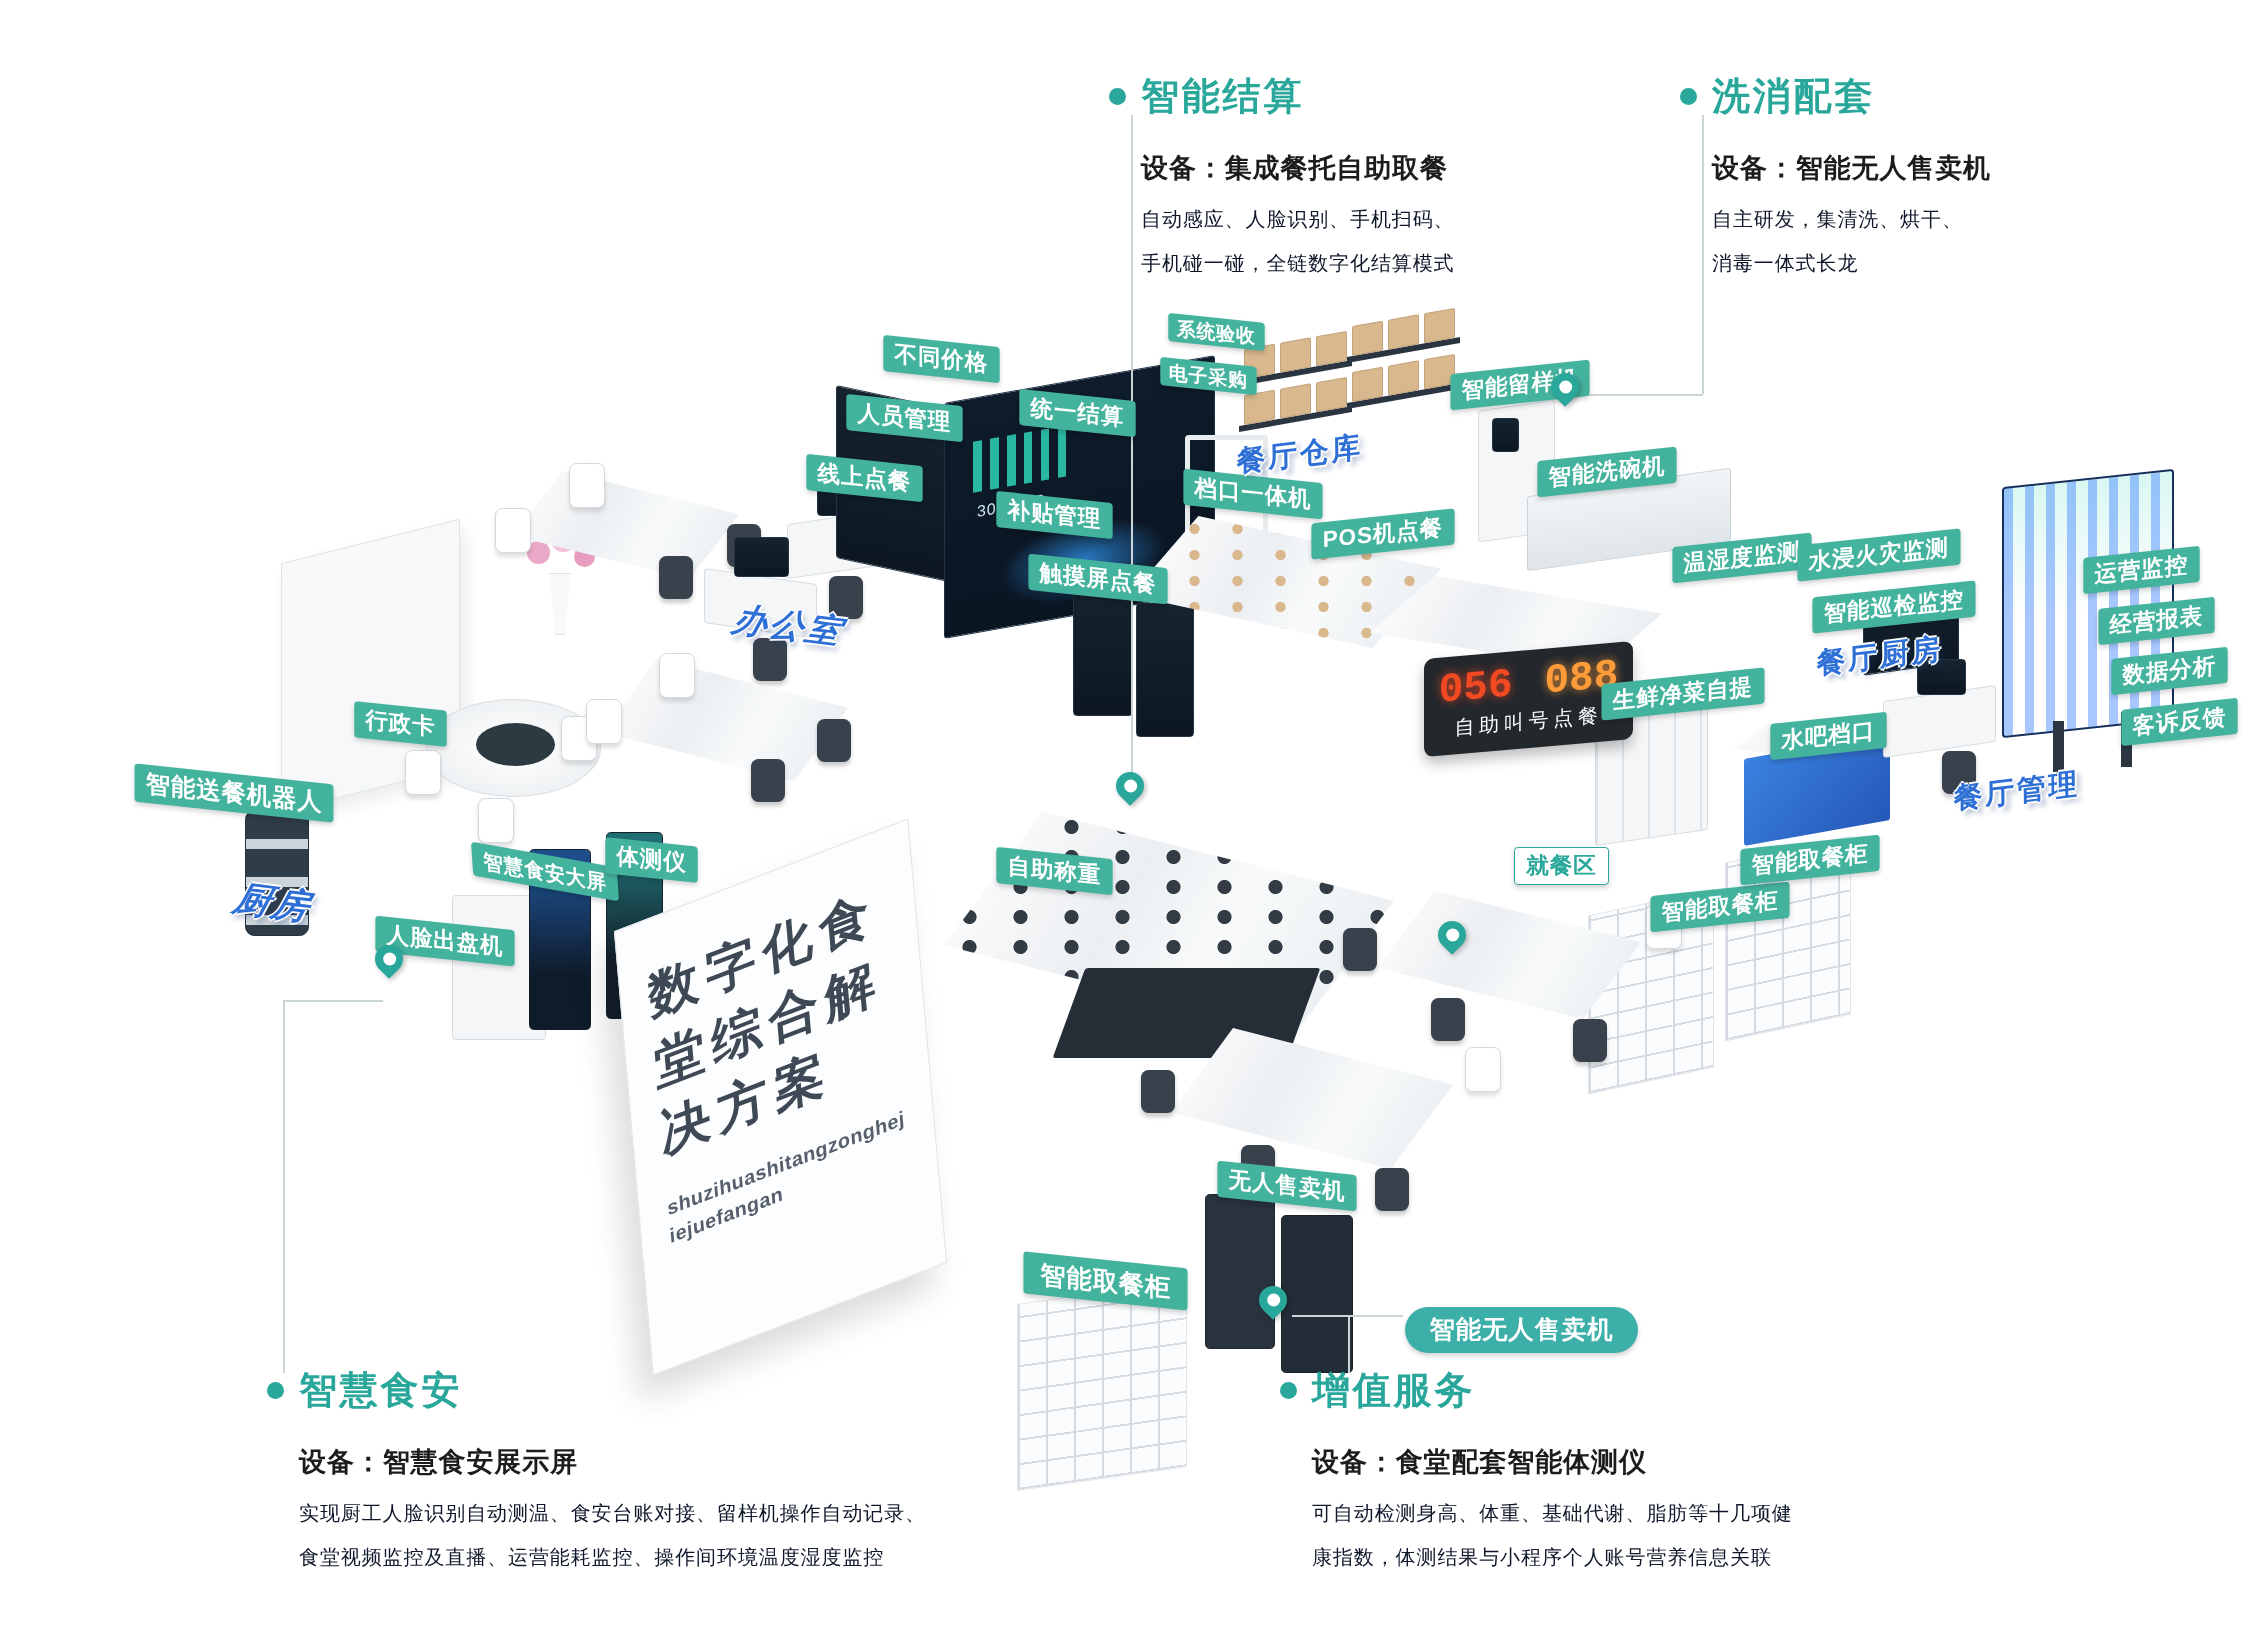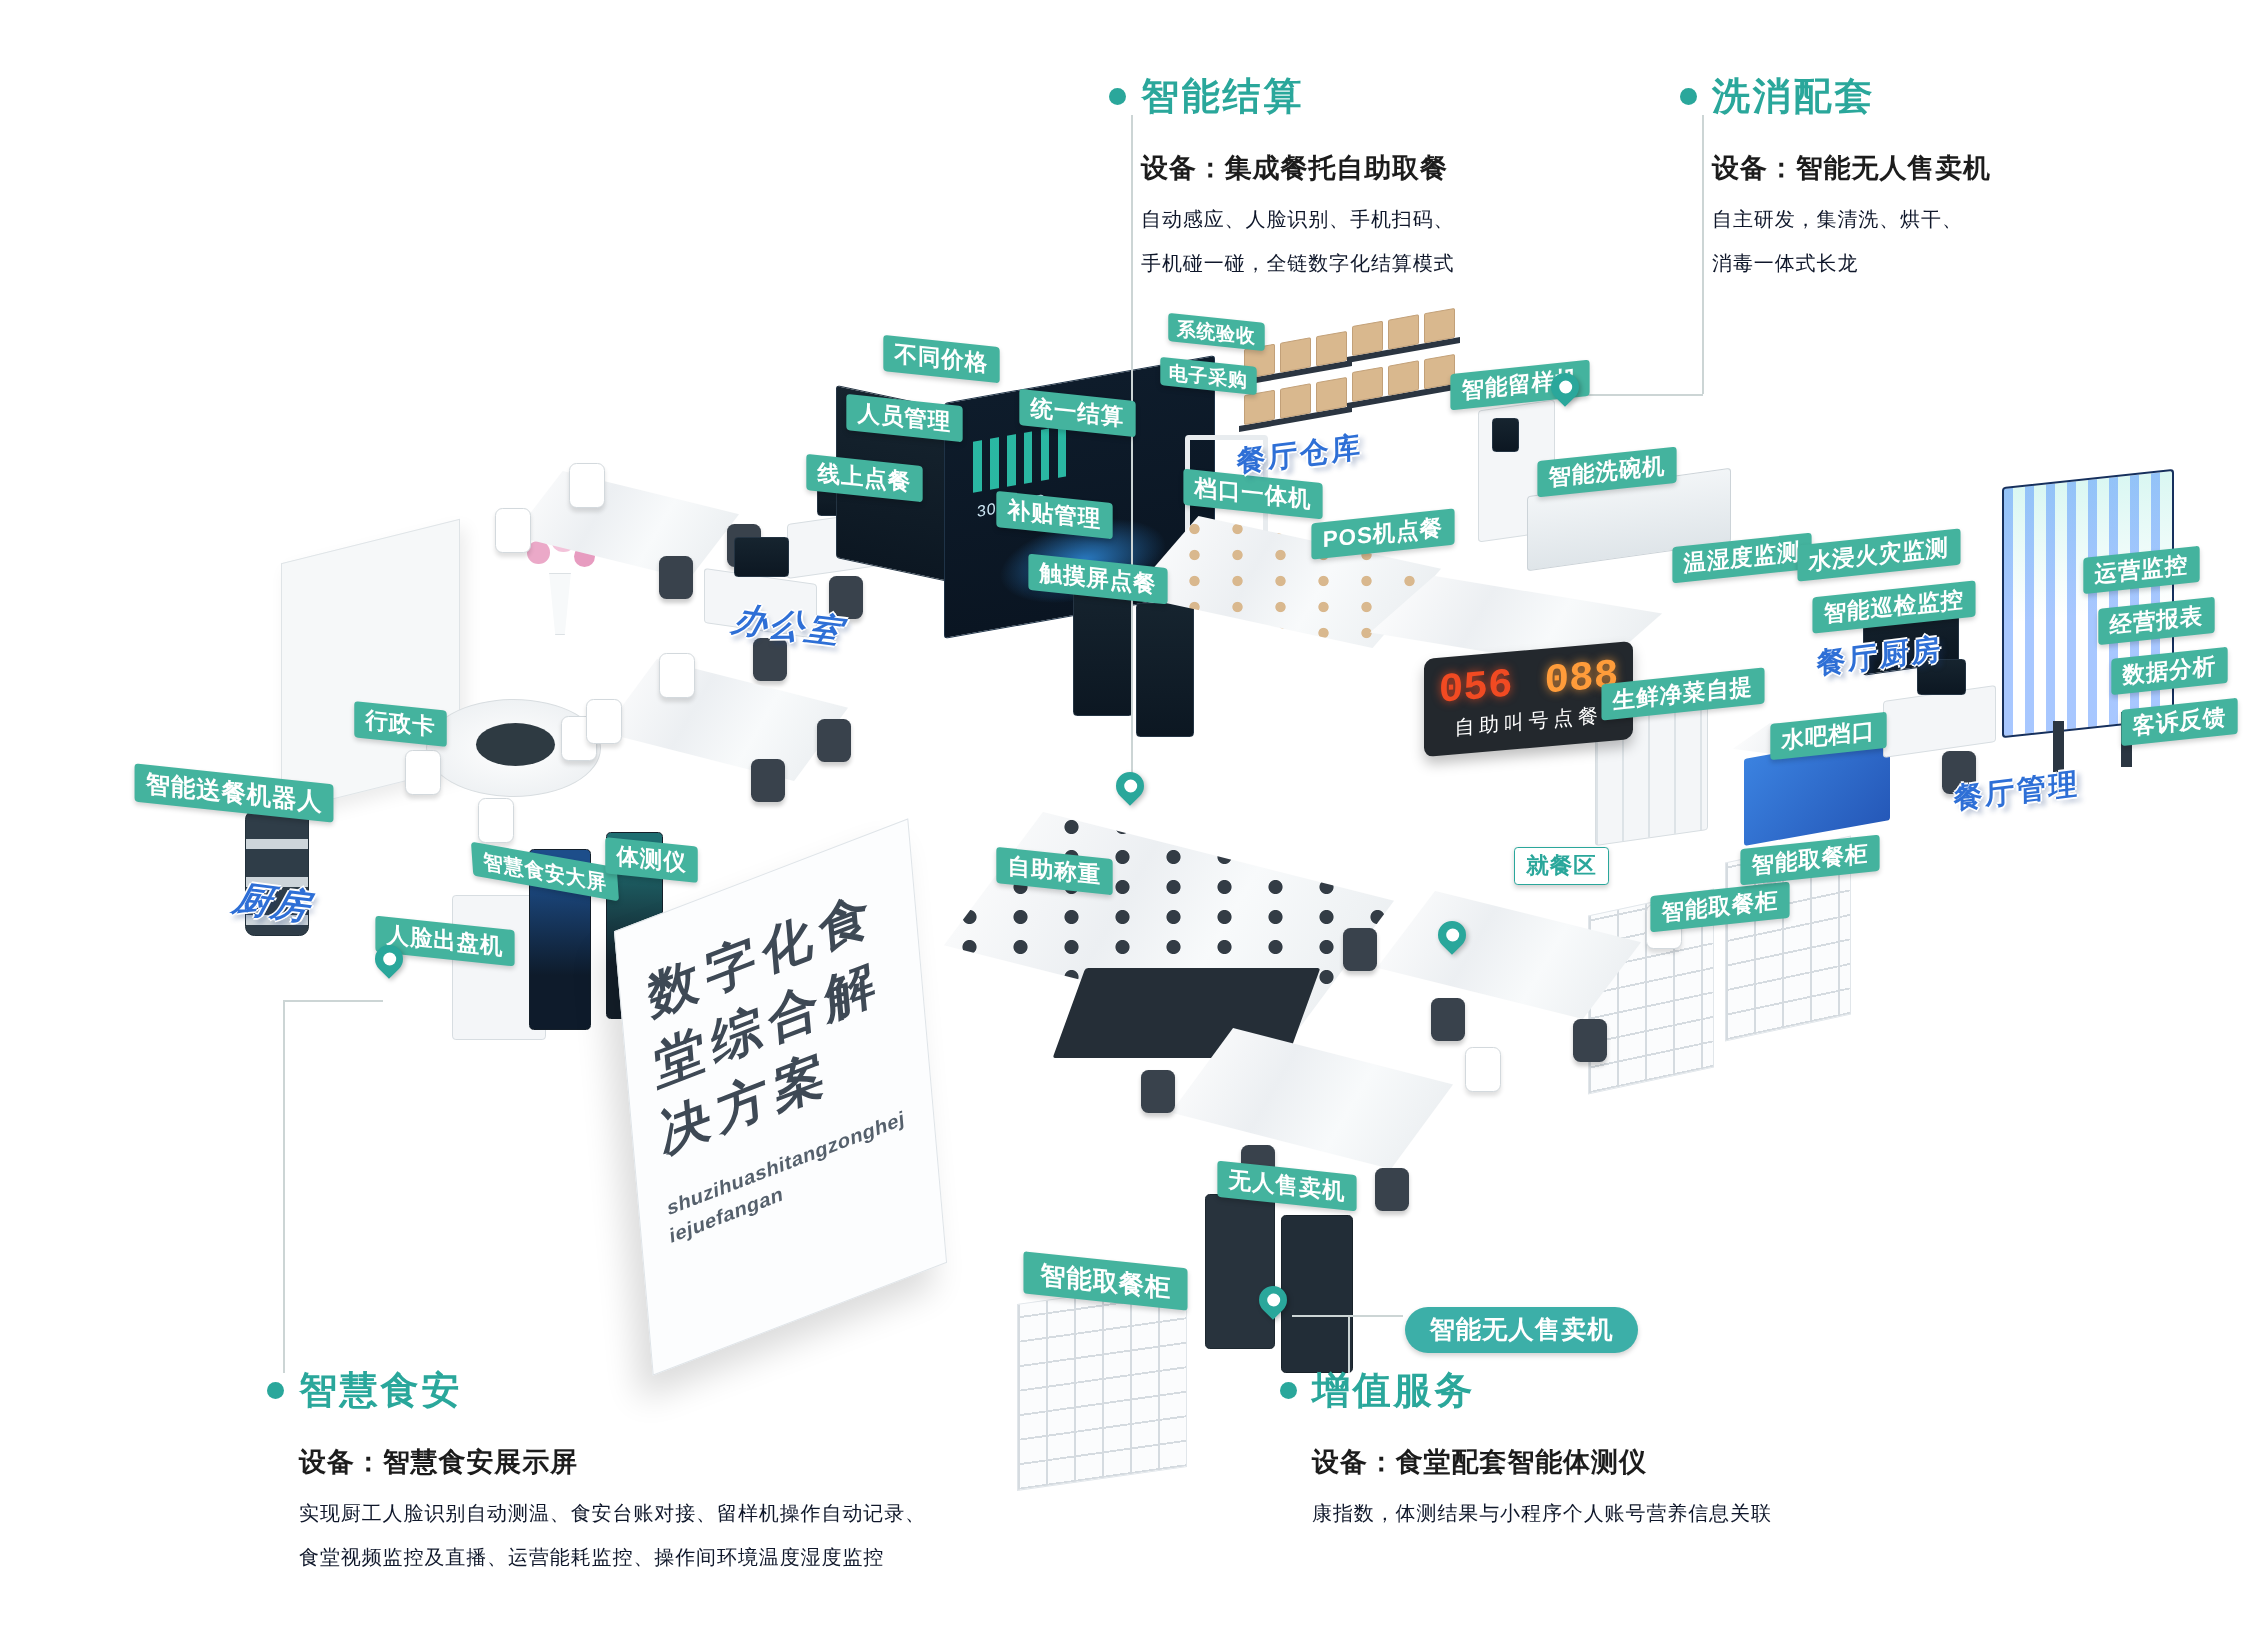--- a/index.html
+++ b/index.html
@@ -287,17 +287,18 @@
     <p class="desc">实现厨工人脸识别自动测温、食安台账对接、留样机操作自动记录、</p>
     <p class="desc">食堂视频监控及直播、运营能耗监控、操作间环境温度湿度监控</p>
   </section>
 
   <section class="callout" style="left:1280px;top:1365px;">
     <div class="head">
       <span class="bullet"></span>
       <h2>增值服务</h2>
     </div>
     <p class="device">设备：食堂配套智能体测仪</p>
+    <p class="desc">可自动检测身高、体重、基础代谢、脂肪等十几项健</p>
     <p class="desc">康指数，体测结果与小程序个人账号营养信息关联</p>
   </section>
 
 </div>
 
 
 </body></html>

